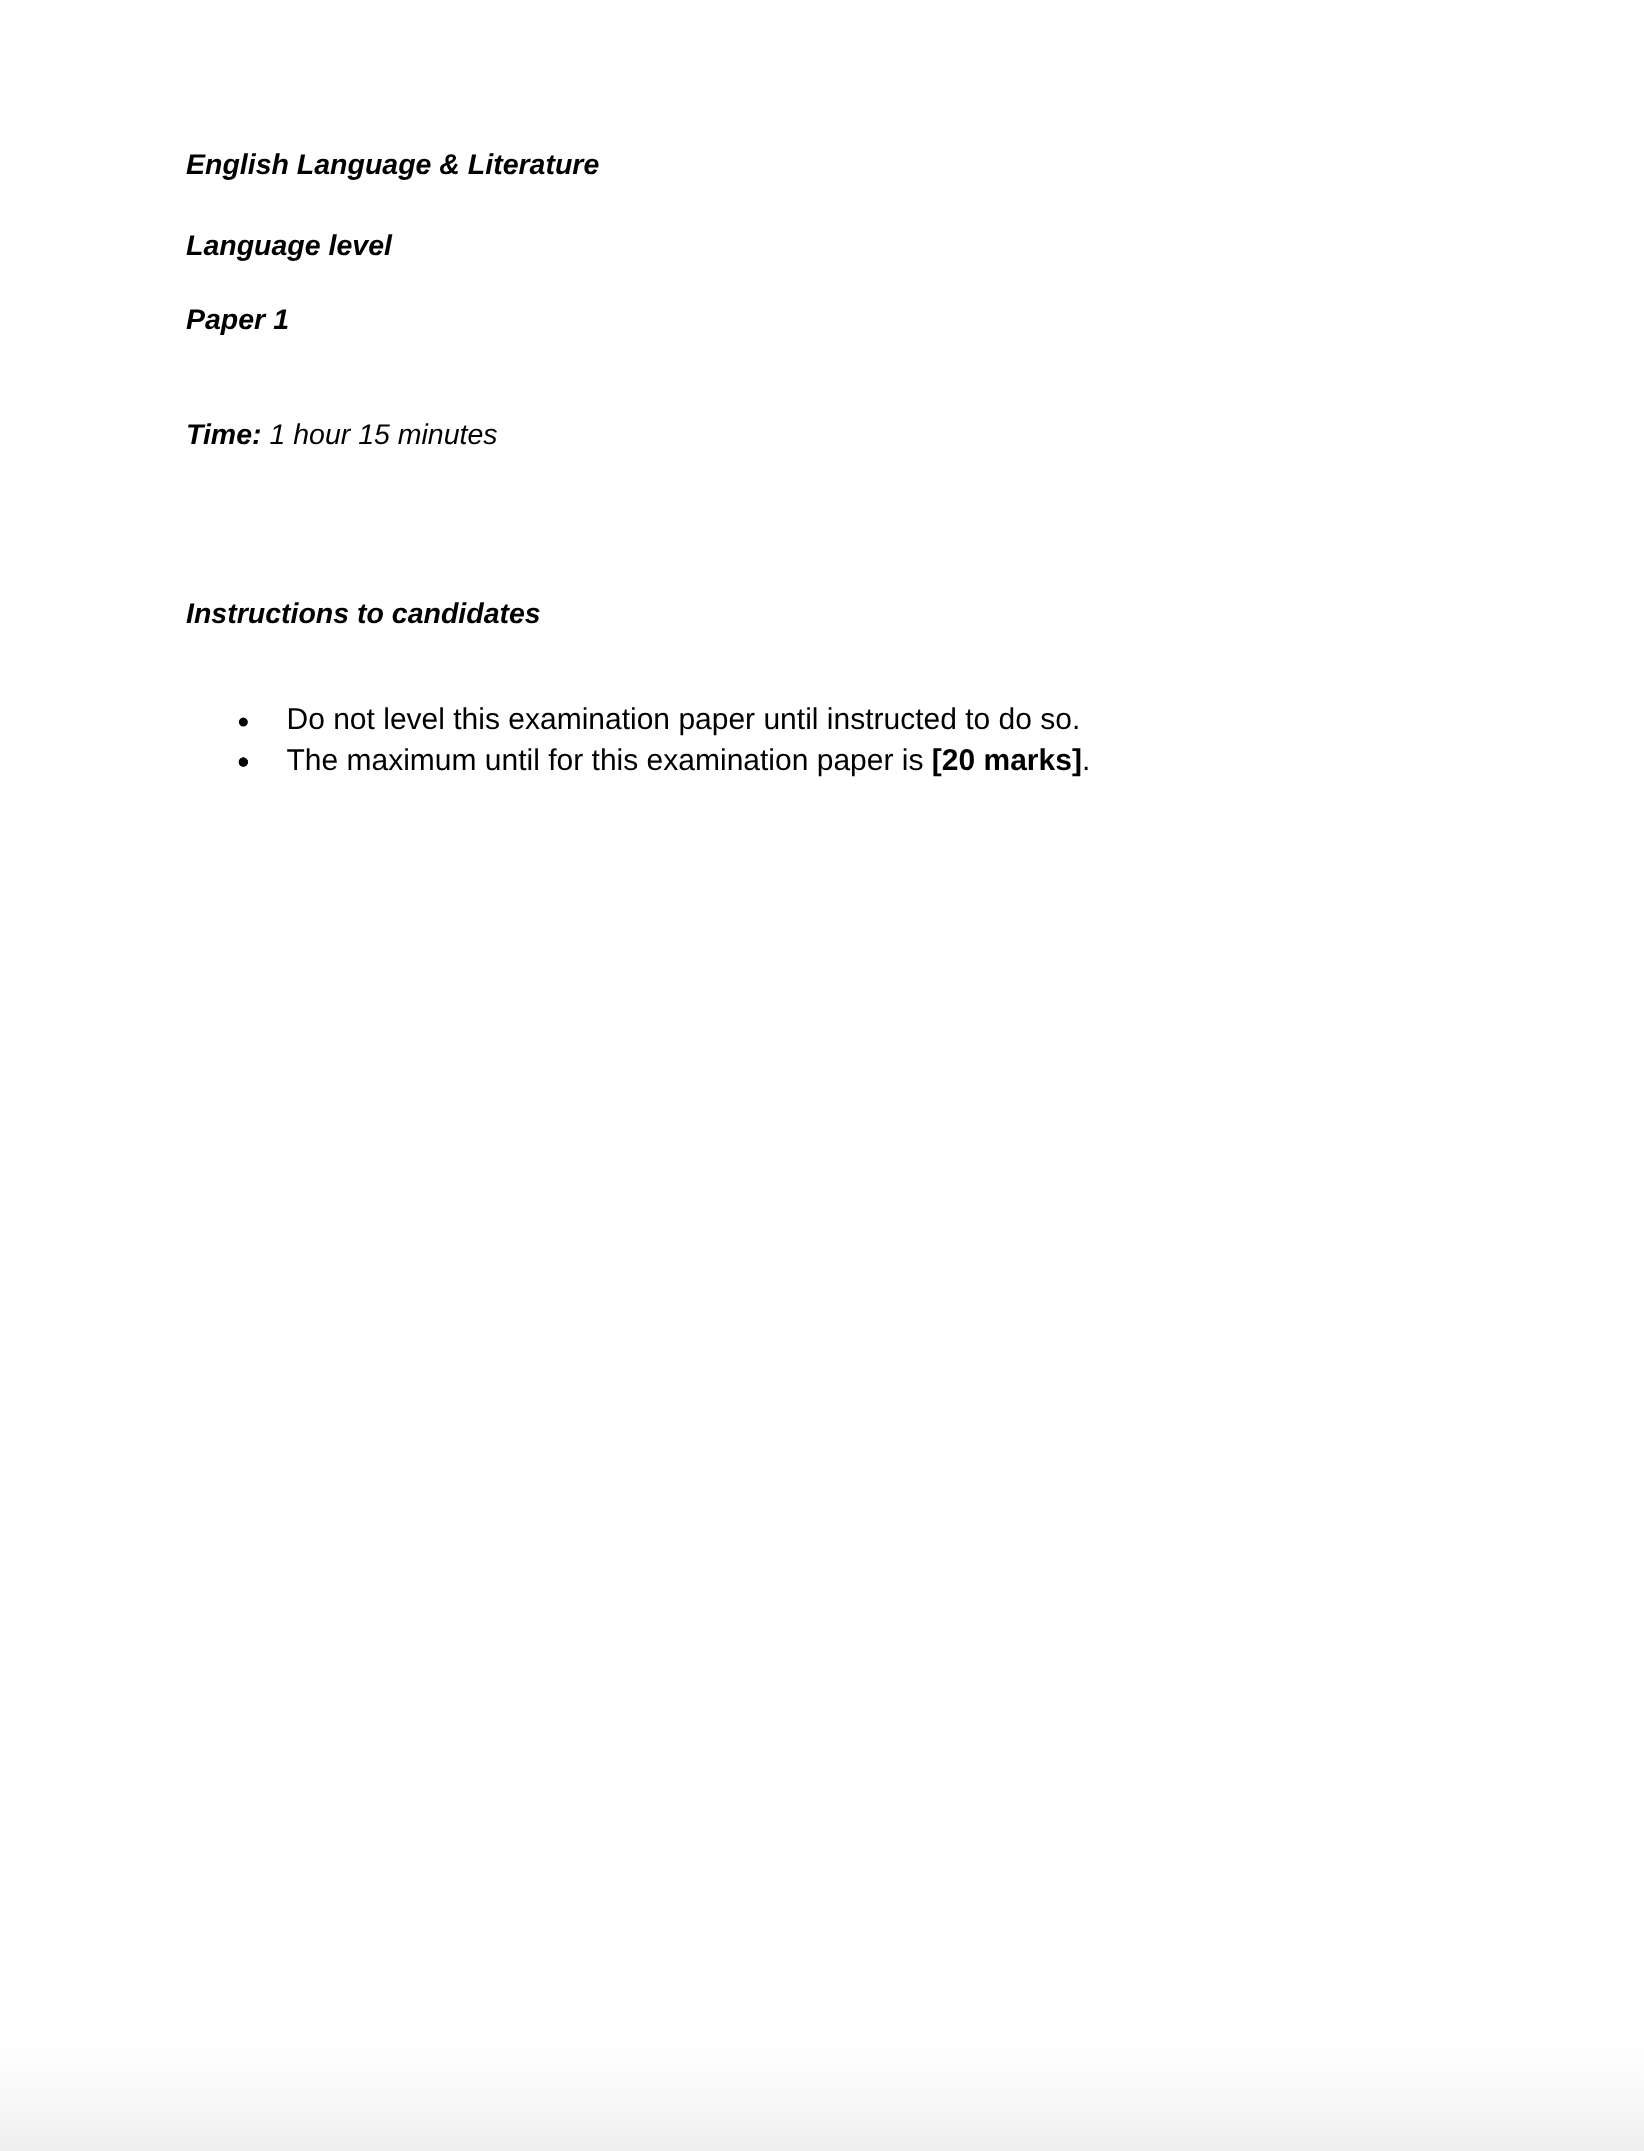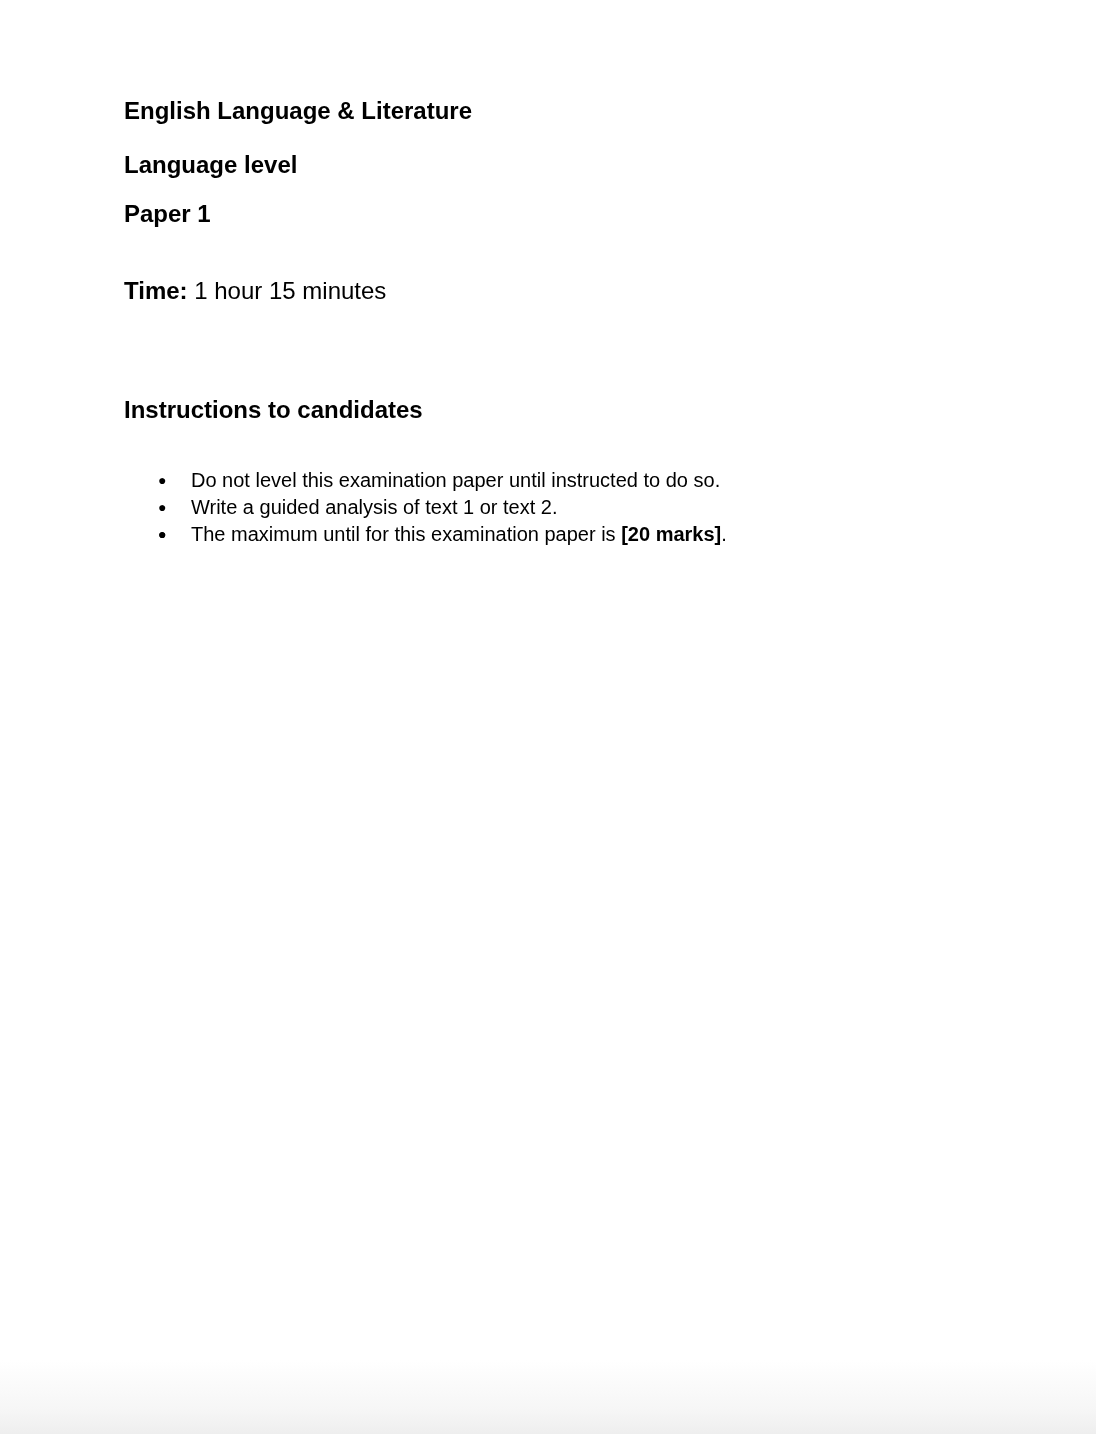--- a/index.html
+++ b/index.html
@@ -5,21 +5,21 @@
   html, body { margin: 0; padding: 0; }
   body {
     width: 1096px; height: 1434px; overflow: hidden;
     background: #ffffff;
     font-family: "Liberation Sans", sans-serif;
     color: #000;
     position: relative;
   }
   .page { position: absolute; left: 0; top: 0; width: 1096px; height: 1434px;
     background: linear-gradient(to bottom, #ffffff 0px, #ffffff 1360px, #f6f6f6 1410px, #eeeeee 1434px); }
-  .line { position: absolute; left: 124px; font-size: 24px; line-height: 27px; white-space: nowrap; }
+  .line { position: absolute; left: 124px; font-size: 19px; line-height: 27px; white-space: nowrap; font-style: italic; }
   .b { font-weight: bold; }
   .bullets { position: absolute; left: 124px; top: 467px; width: 840px; margin: 0; padding: 0; list-style: none; }
   .bullets li { position: relative; padding-left: 67px; font-size: 20px; line-height: 27px; }
   .bullets li .dot { position: absolute; left: 34px; top: 0; font-size: 14px; }
 </style>
 </head>
 <body>
 
 <div class="page">
   <div class="line b" style="top:97px">English Language &amp; Literature</div>
@@ -31,21 +31,20 @@
 
   <div class="line b" style="top:396px">Instructions to candidates</div>
 
   <ul class="bullets">
     <li>
       <span class="dot">●</span>
       <span>Do not level this examination paper until instructed to do so.</span>
     </li>
     <li>
       <span class="dot">●</span>
-      <span>Write a guided analysis of text 1 or text 2.</span>
     </li>
     <li>
       <span class="dot">●</span>
     </li>
     <li>
       <span class="dot">●</span>
       <span>The maximum until for this examination paper is </span><span class="b">[20 marks]</span><span>.</span>
     </li>
   </ul>
 </div>

